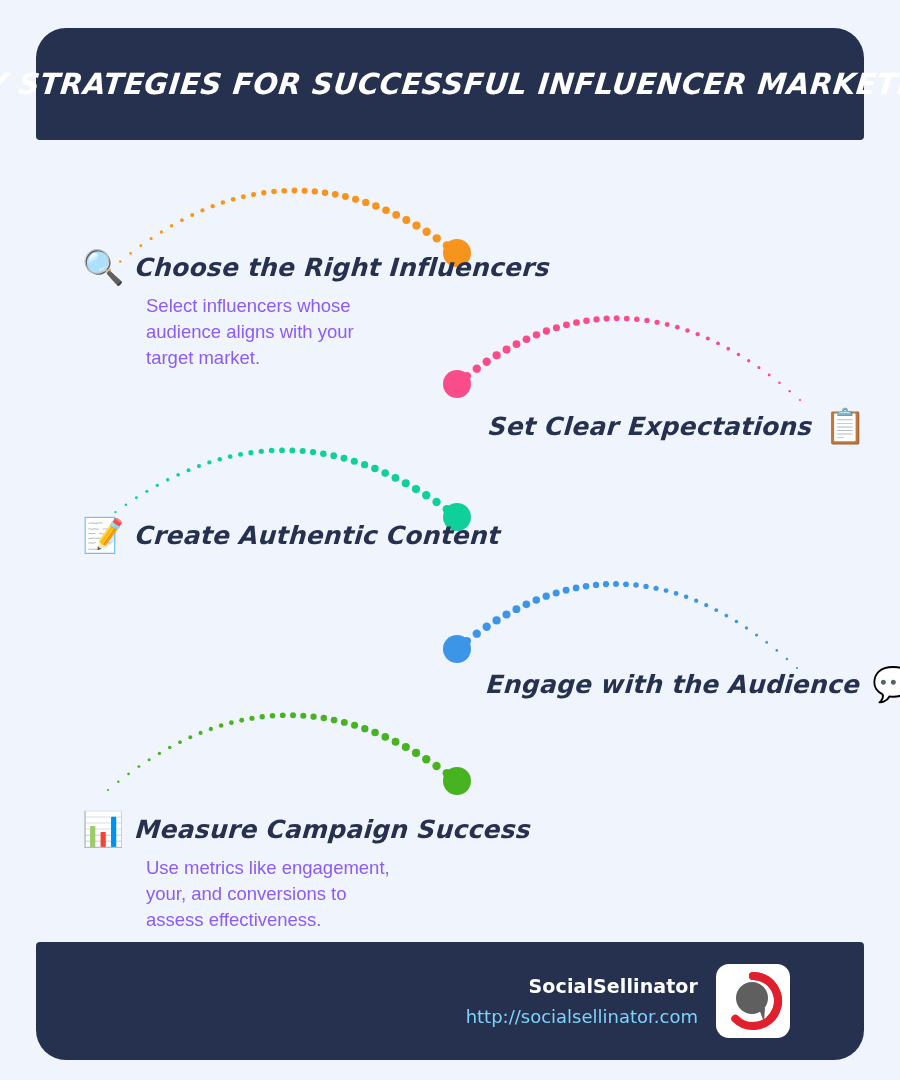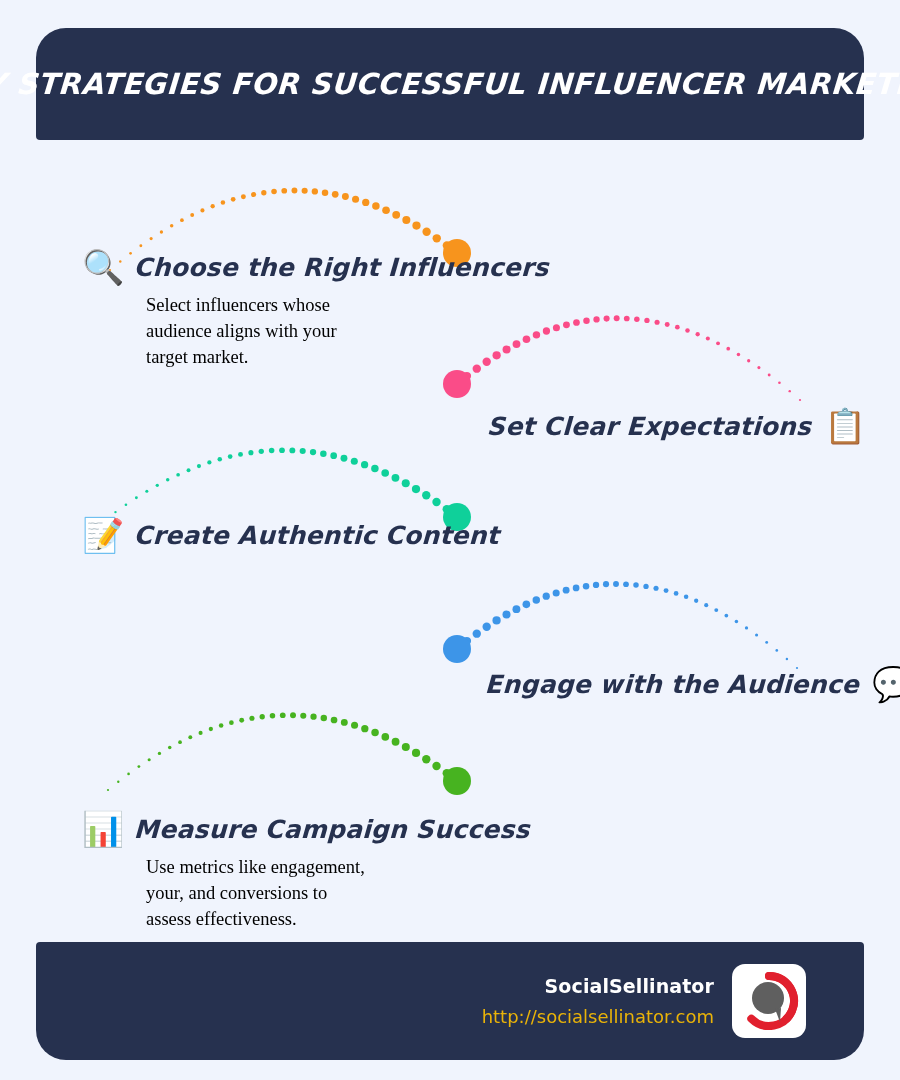--- a/index.html
+++ b/index.html
@@ -72,24 +72,24 @@
     transform: skewX(-5deg);
   }
   .step-icon {
     font-size: 34px;
     line-height: 1;
     display: inline-block;
   }
   .icon-left  { margin-right: 12px; }
   .icon-right { margin-left: 12px; }
   .step-body {
-    font-family: Liberation Serif, serif;
+    font-family: Liberation Sans, sans-serif;
     font-size: 18.5px;
     line-height: 1.40;
-    color: #000000;
+    color: #8b5cf6;
     margin-top: 9px;
     max-width: 310px;
     white-space: pre-line;
   }
 
   
   #step-1 { left: 146px; top: 250px; }
   #step-1 .step-head { margin-left: -64px; }
   #step-2 { left: 489px; top: 409px; }
   #step-3 { left: 146px; top: 518px; }
@@ -103,36 +103,36 @@
     position: absolute;
     left: 36px;
     top: 942px;
     width: 828px;
     height: 118px;
     background: #26314f;
     border-radius: 4px 4px 30px 30px;
     display: flex;
     align-items: center;
     justify-content: flex-end;
-    padding-right: 58px;
+    padding-right: 74px;
     box-sizing: border-box;
   }
   .footer-text {
     text-align: right;
     margin-right: 18px;
   }
   .footer-brand {
     color: #ffffff;
     font-family: "DejaVu Sans", sans-serif;
     font-weight: bold;
     font-size: 19px;
     letter-spacing: 0.1px;
   }
   .footer-url {
-    color: #eab308;
+    color: #7dd3fc;
     font-family: "DejaVu Sans", sans-serif;
     font-weight: normal;
     font-size: 18px;
     margin-top: 9px;
   }
   .footer-logo {
     width: 74px;
     height: 74px;
     background: #ffffff;
     border-radius: 13px;

